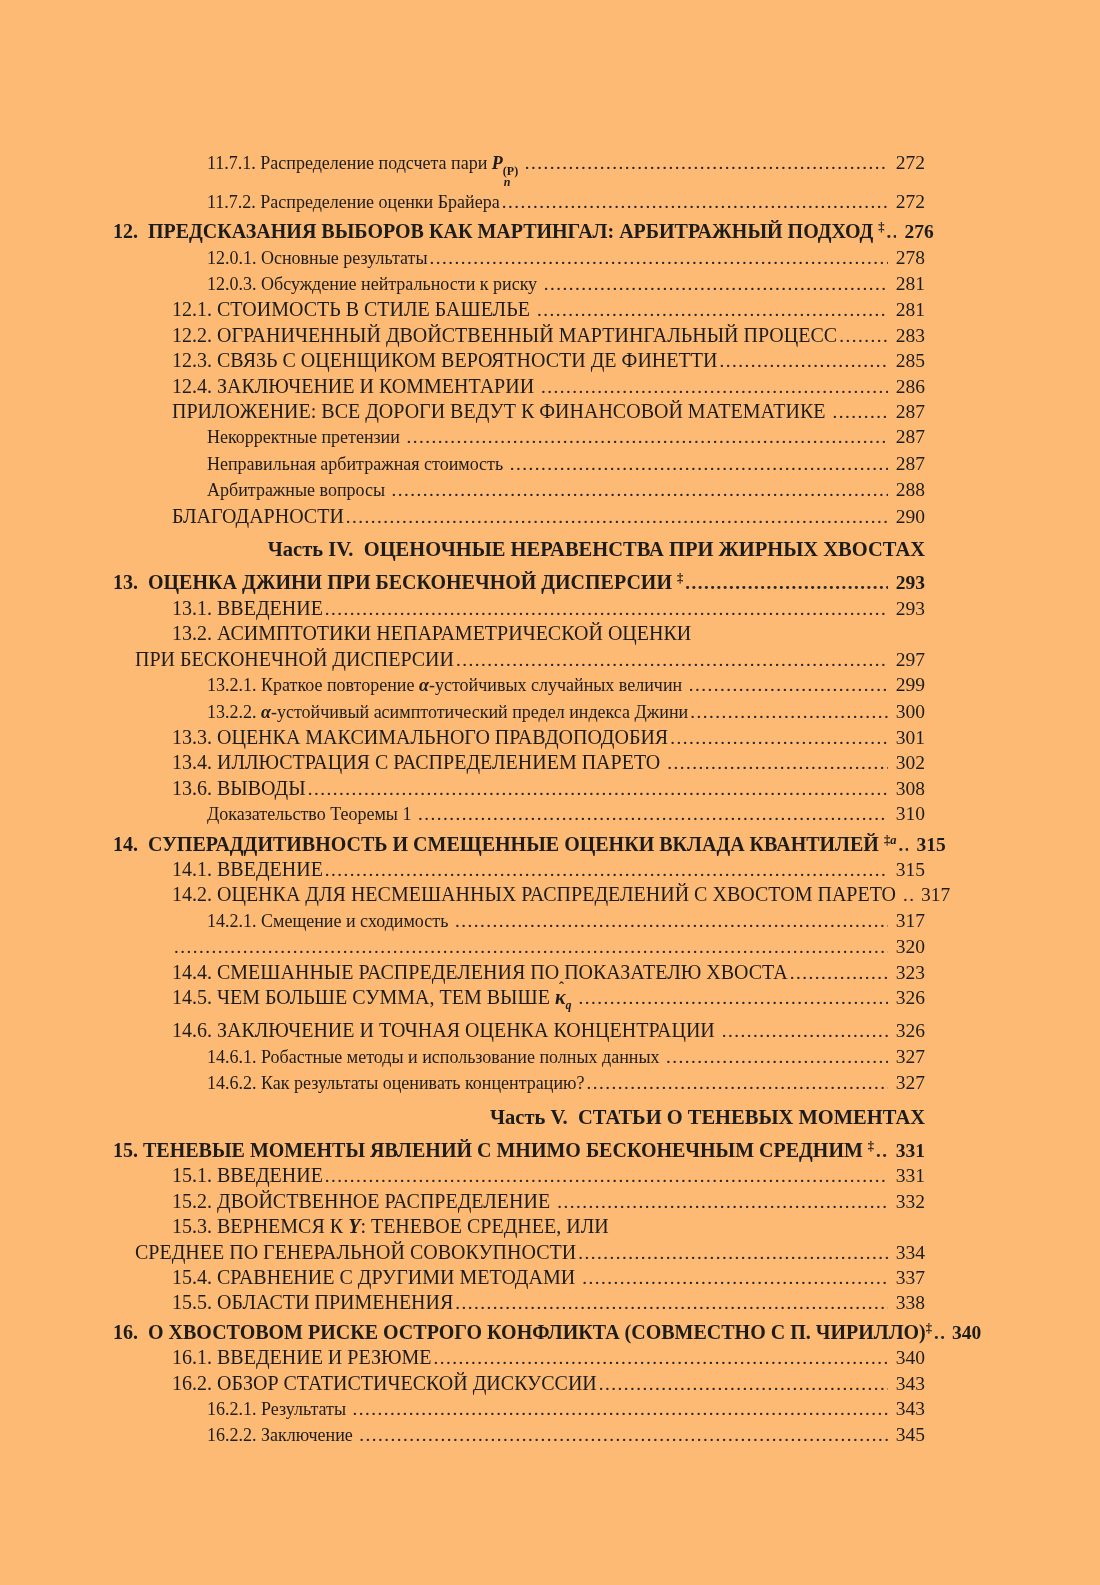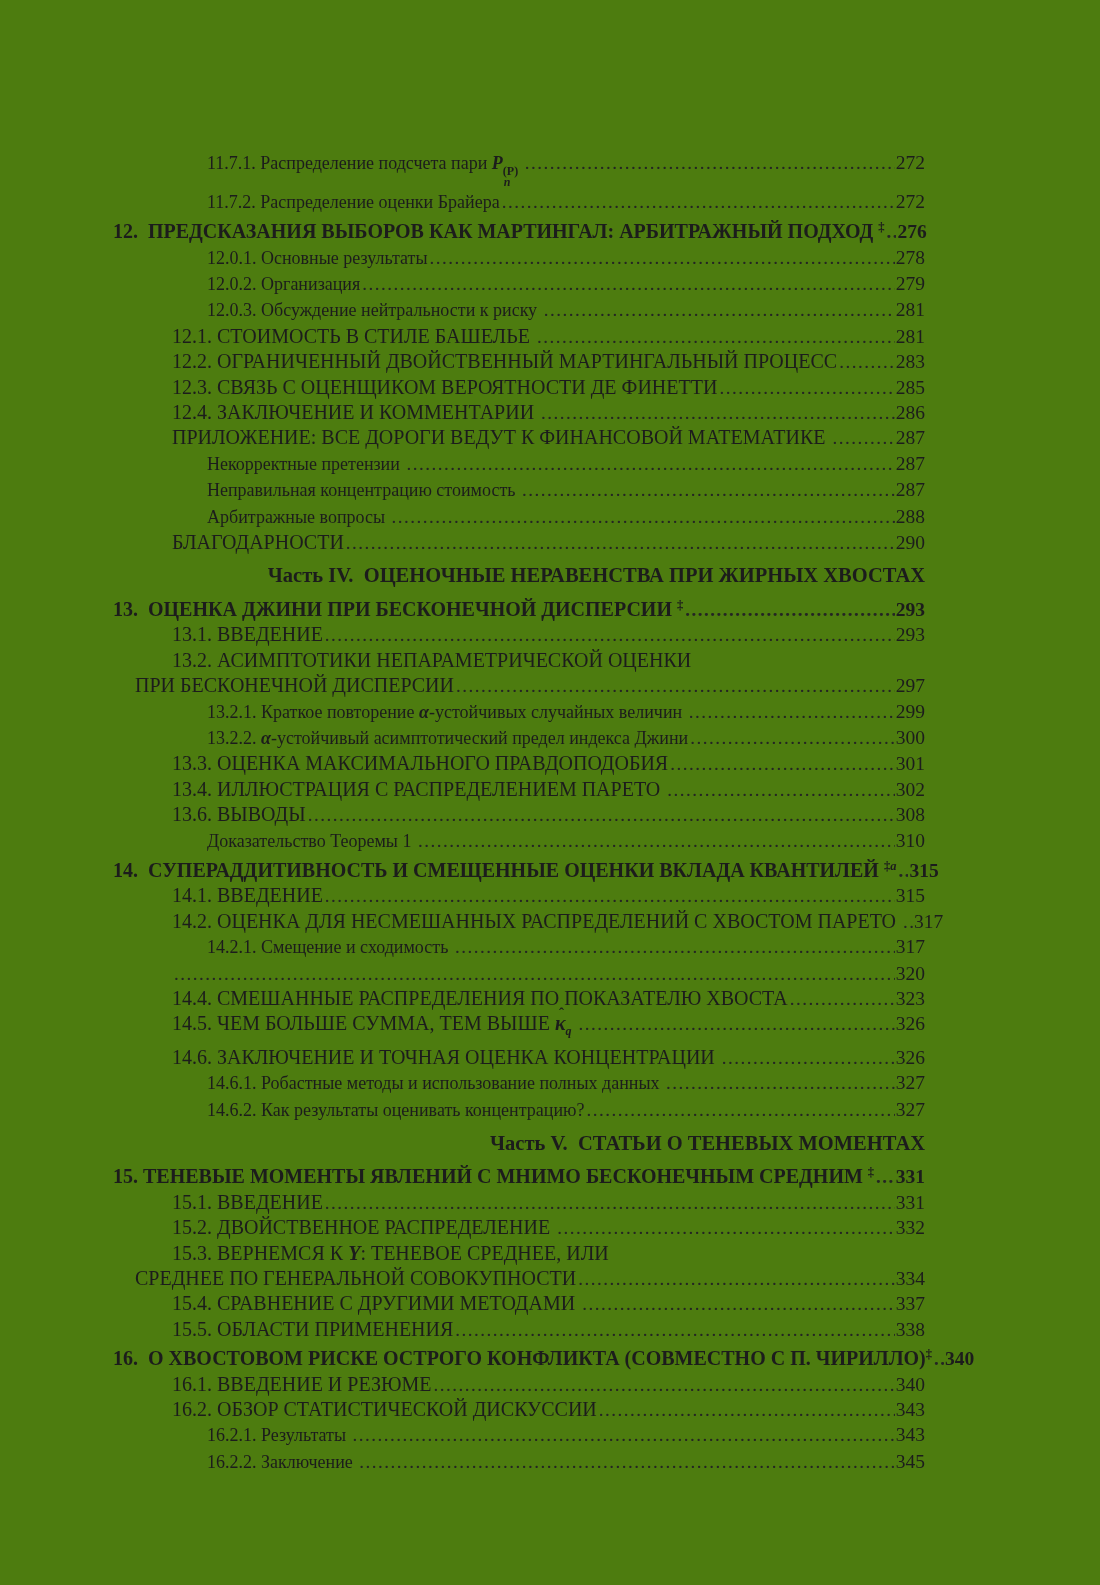--- a/index.html
+++ b/index.html
@@ -5,21 +5,21 @@
   html, body { margin: 0; padding: 0; }
   body {
     width: 1100px; height: 1585px;
     background: #ffffff;
     font-family: "Liberation Serif", "DejaVu Serif", serif;
     color: #1c1c1c;
   }
   .sheet {
     position: relative;
     width: 1100px; height: 1585px;
-    background: #4d7c0f;
+    background: #fdba74;
     overflow: hidden;
   }
   .toc {
     position: absolute;
     left: 113px; top: 150px;
     width: 812px;
   }
   .row {
     display: flex;
     align-items: baseline;
@@ -41,21 +41,21 @@
     align-self: baseline;
   }
   .leader::after {
     content: "................................................................................................................................................................................................";
     letter-spacing: 1.5px;
     font-size: 19px;
     color: #242424;
   }
   .page {
     flex: 0 0 auto;
-    margin-left: 1px;
+    margin-left: 8px;
     font-size: 19.5px;
     text-align: right;
   }
   .part-heading {
     font-weight: 700;
     text-align: right;
     font-size: 20.5px;
     line-height: 25.4px;
     margin: 8px 0 4px 0;
     white-space: pre;
@@ -99,29 +99,28 @@
 
 <div class="sheet">
   <div class="toc">
       <div class="row lv2"><span class="label"><span>11.7.1. Распределение подсчета пари </span><span class="mstack"><span class="pbase">P</span><span class="pcol">
               <span class="ptop">(P)</span>
               <span class="pbot">n</span>
             </span></span><span> </span></span><span class="leader"></span><span class="page">272</span></div>
       <div class="row lv2"><span class="label"><span>11.7.2. Распределение оценки Брайера</span></span><span class="leader"></span><span class="page">272</span></div>
       <div class="row lv0"><span class="label"><span>12.  ПРЕДСКАЗАНИЯ ВЫБОРОВ КАК МАРТИНГАЛ: АРБИТРАЖНЫЙ ПОДХОД </span><span class="supmark">‡</span></span><span class="leader"></span><span class="page">276</span></div>
       <div class="row lv2"><span class="label"><span>12.0.1. Основные результаты</span></span><span class="leader"></span><span class="page">278</span></div>
-      <div class="row lv2"><span class="label"><span>12.0.2. Организация</span></span><span class="leader"></span><span class="page">279</span></div>
       <div class="row lv2"><span class="label"><span>12.0.3. Обсуждение нейтральности к риску </span></span><span class="leader"></span><span class="page">281</span></div>
       <div class="row lv1"><span class="label"><span>12.1. СТОИМОСТЬ В СТИЛЕ БАШЕЛЬЕ </span></span><span class="leader"></span><span class="page">281</span></div>
       <div class="row lv1"><span class="label"><span>12.2. ОГРАНИЧЕННЫЙ ДВОЙСТВЕННЫЙ МАРТИНГАЛЬНЫЙ ПРОЦЕСС</span></span><span class="leader"></span><span class="page">283</span></div>
       <div class="row lv1"><span class="label"><span>12.3. СВЯЗЬ С ОЦЕНЩИКОМ ВЕРОЯТНОСТИ ДЕ ФИНЕТТИ</span></span><span class="leader"></span><span class="page">285</span></div>
       <div class="row lv1"><span class="label"><span>12.4. ЗАКЛЮЧЕНИЕ И КОММЕНТАРИИ </span></span><span class="leader"></span><span class="page">286</span></div>
       <div class="row lv1"><span class="label"><span>ПРИЛОЖЕНИЕ: ВСЕ ДОРОГИ ВЕДУТ К ФИНАНСОВОЙ МАТЕМАТИКЕ </span></span><span class="leader"></span><span class="page">287</span></div>
       <div class="row lv2"><span class="label"><span>Некорректные претензии </span></span><span class="leader"></span><span class="page">287</span></div>
-      <div class="row lv2"><span class="label"><span>Неправильная концентрацию стоимость </span></span><span class="leader"></span><span class="page">287</span></div>
+      <div class="row lv2"><span class="label"><span>Неправильная арбитражная стоимость </span></span><span class="leader"></span><span class="page">287</span></div>
       <div class="row lv2"><span class="label"><span>Арбитражные вопросы </span></span><span class="leader"></span><span class="page">288</span></div>
       <div class="row lv1"><span class="label"><span>БЛАГОДАРНОСТИ</span></span><span class="leader"></span><span class="page">290</span></div>
       <div class="part-heading"><span>Часть IV.  ОЦЕНОЧНЫЕ НЕРАВЕНСТВА ПРИ ЖИРНЫХ ХВОСТАХ</span></div>
       <div class="row lv0"><span class="label"><span>13.  ОЦЕНКА ДЖИНИ ПРИ БЕСКОНЕЧНОЙ ДИСПЕРСИИ </span><span class="supmark">‡</span></span><span class="leader"></span><span class="page">293</span></div>
       <div class="row lv1"><span class="label"><span>13.1. ВВЕДЕНИЕ</span></span><span class="leader"></span><span class="page">293</span></div>
       <div class="row lv1"><span class="label"><span>13.2. АСИМПТОТИКИ НЕПАРАМЕТРИЧЕСКОЙ ОЦЕНКИ</span></span></div>
       <div class="row lvcont"><span class="label"><span>ПРИ БЕСКОНЕЧНОЙ ДИСПЕРСИИ</span></span><span class="leader"></span><span class="page">297</span></div>
       <div class="row lv2"><span class="label"><span>13.2.1. Краткое повторение </span><span class="bi">α</span><span>-устойчивых случайных величин </span></span><span class="leader"></span><span class="page">299</span></div>
       <div class="row lv2"><span class="label"><span>13.2.2. </span><span class="bi">α</span><span>-устойчивый асимптотический предел индекса Джини</span></span><span class="leader"></span><span class="page">300</span></div>
       <div class="row lv1"><span class="label"><span>13.3. ОЦЕНКА МАКСИМАЛЬНОГО ПРАВДОПОДОБИЯ</span></span><span class="leader"></span><span class="page">301</span></div>

